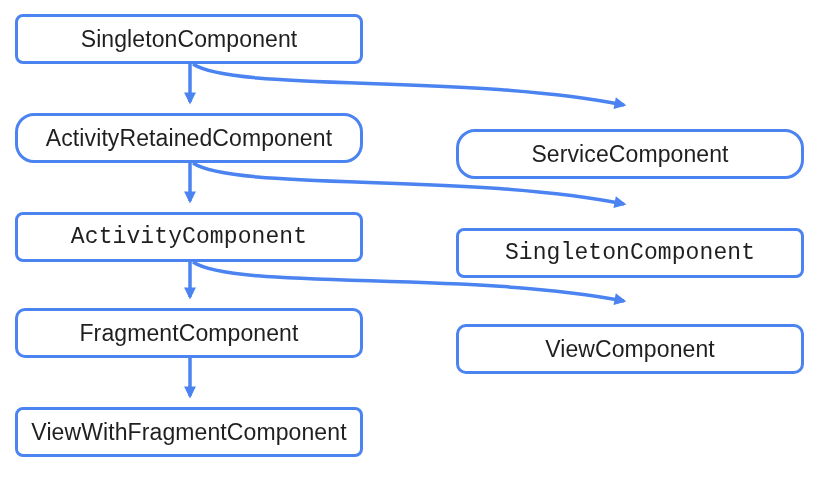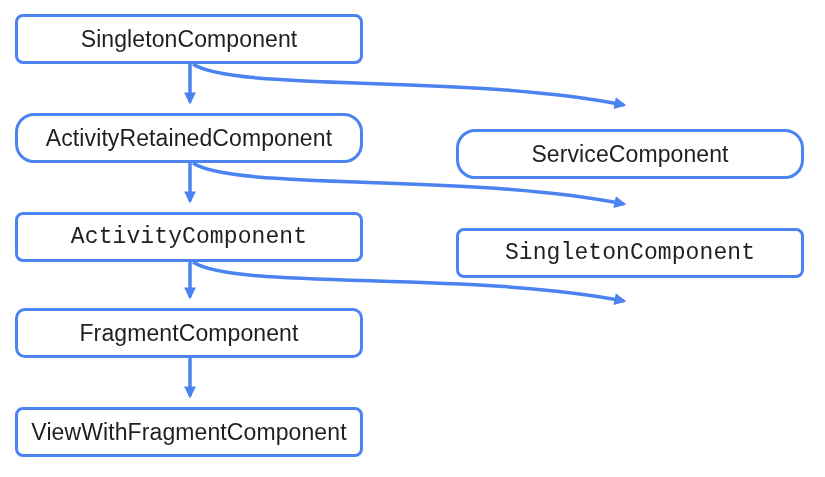--- a/index.html
+++ b/index.html
@@ -88,18 +88,21 @@
   </div>
 
   <div class="node col-right row-3">
     <span>SingletonComponent</span>
   </div>
 
   <div class="node col-left row-4">
     <span>FragmentComponent</span>
   </div>
 
+  <div class="node col-right row-4">
+    <span>ViewComponent</span>
+  </div>
 
   <div class="node col-left row-5">
     <span>ViewWithFragmentComponent</span>
   </div>
 
 </div>
 
 </body></html>

